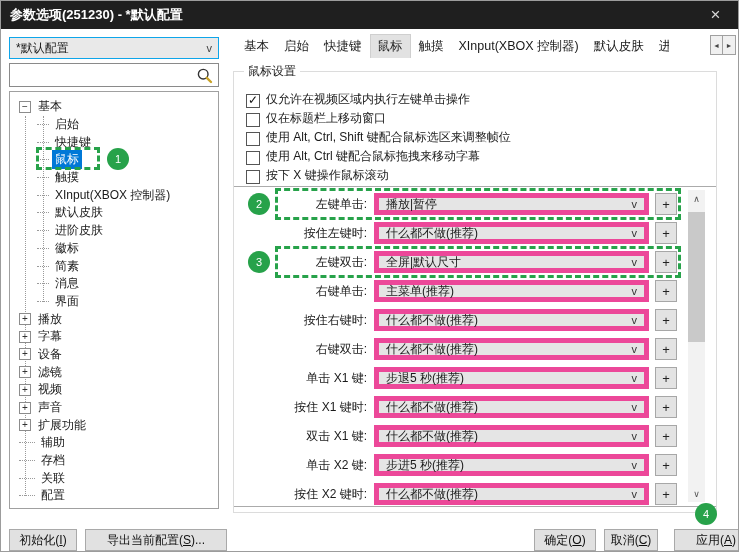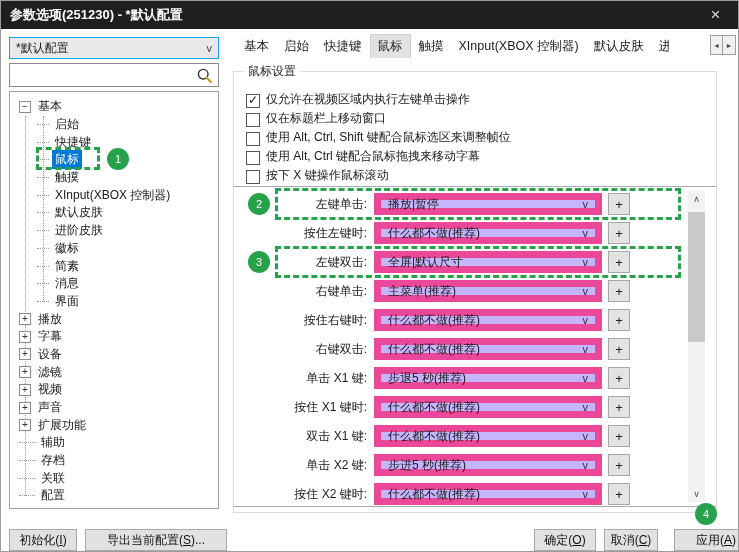--- a/index.html
+++ b/index.html
@@ -53,21 +53,21 @@
   .groupbox .glabel { position:absolute; left:10px; top:-9px; background:#fff; padding:0 4px; }
   .cbs { position:absolute; left:0; top:17px; right:0; }
   .cb { display:flex; align-items:flex-end; height:19px; padding-left:12px; gap:6px; }
   .cb .box { position:relative; width:14px; height:14px; border:1px solid #555; background:#fff; flex:0 0 auto; }
   .cb .box.checked::after { content:"✓"; position:absolute; left:1px; top:-2px; font-size:12px; color:#111; }
   
   .rows-area { position:absolute; left:0; top:114px; width:482px; height:321px;
     border-top:1px solid #ababab; border-bottom:1px solid #ababab; padding:6px 0 0 5px; overflow:hidden; }
   .arow { position:relative; display:flex; align-items:center; height:22px; margin-bottom:7px; }
   .arow .rlabel { width:128px; text-align:right; margin-right:7px; white-space:nowrap; }
-  .combo { width:228px; height:22px; background:#c4b5fd; border:7px solid #ec4899;
+  .combo { width:275px; height:22px; background:#e5e5e5; border:5px solid #ec4899;
     display:flex; align-items:center; padding:0 7px; }
   .combo .val { flex:1; white-space:nowrap; overflow:hidden; }
   .combo .arrow { color:#333; font-size:11px; }
   .plusbtn { width:22px; height:22px; margin-left:6px; background:#e3e3e3; border:1px solid #a7a7a7;
     display:flex; align-items:center; justify-content:center; font-size:13px; color:#222; }
   .hl-box { display:none; position:absolute; left:36px; top:-5px; width:406px; height:32px;
     border:3px dashed #27a24a; pointer-events:none; }
   .arow.hl .hl-box { display:block; }
   .badge { display:none; position:absolute; left:9px; top:0; width:22px; height:22px; border-radius:50%;
     background:#27a24a; color:#fff; font-size:11px; align-items:center; justify-content:center; z-index:2; }

